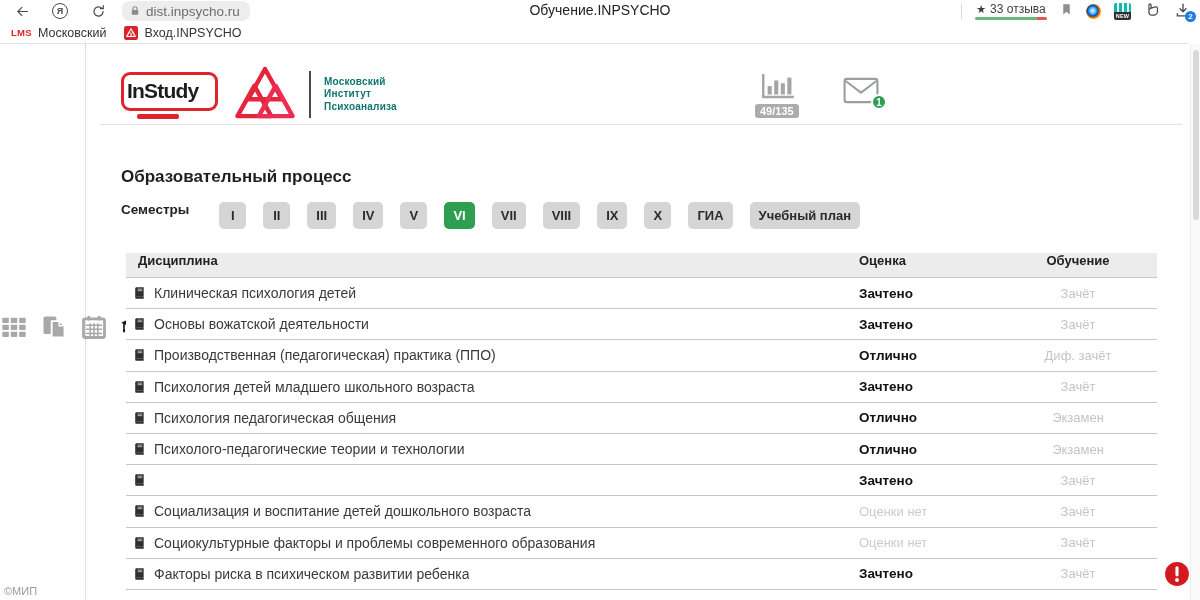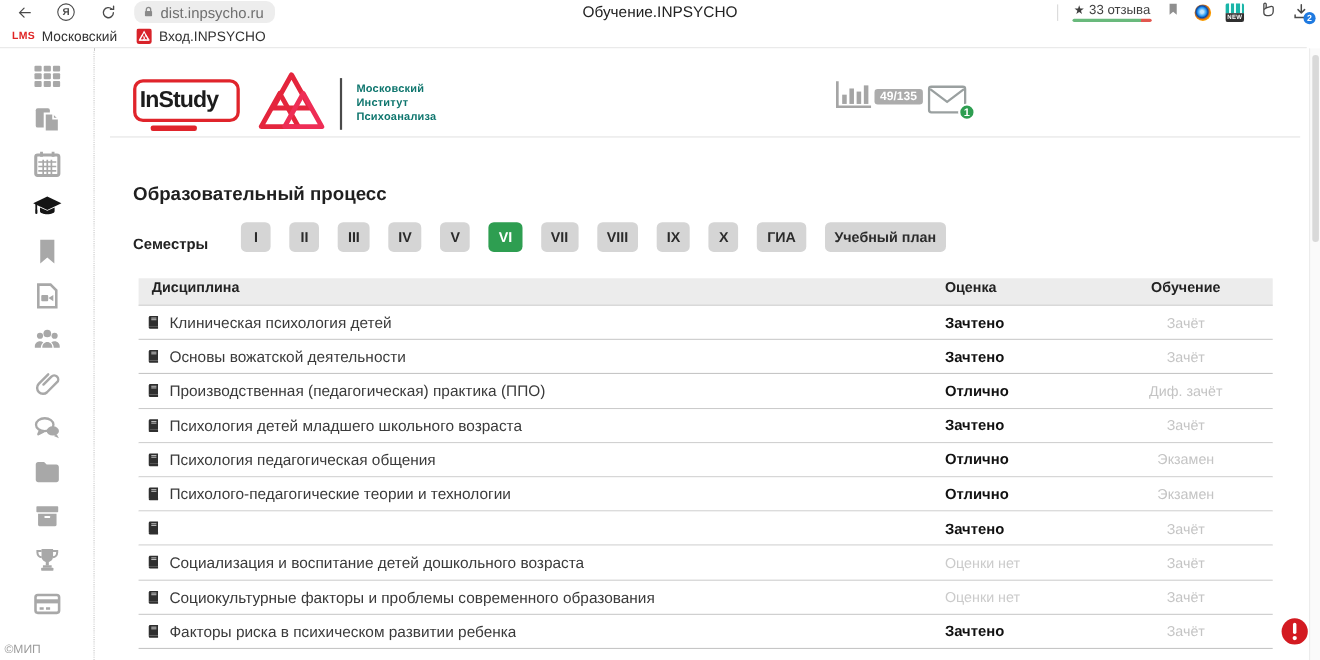--- a/index.html
+++ b/index.html
@@ -47,21 +47,21 @@
                    display:flex; align-items:center; gap:10px; padding-left:7px;
                    border-bottom:1px solid #e2e2e2; background:#fff; }
   .bm-item { display:flex; align-items:center; gap:6px; cursor:pointer; padding:0 4px; }
   .bm-label { font-size:12.5px; color:#333; }
   .lms-txt { color:#e02424; font-weight:800; font-size:9.5px; letter-spacing:.3px; }
   .bm-item svg { width:14px; height:14px; }
 
   
   .app { position:absolute; top:44px; left:0; width:1200px; height:556px; display:flex; background:#fff; }
   .sidebar { width:86px; border-right:1px dotted #c9c9c9; position:relative;
-             display:flex; flex-direction:column; align-items:center; padding-top:13px; gap:12px; }
+             display:flex; flex-direction:row; align-items:center; padding-top:13px; gap:12px; }
   .sb-item { width:30px; height:28px; display:flex; align-items:center; justify-content:center; cursor:pointer; }
   .sb-item svg { width:28px; height:28px; }
   .sb-footer { position:absolute; left:4px; bottom:3px; font-size:11px; color:#9b9b9b; }
 
   .content { flex:1; position:relative; }
 
   
   .page-header { position:absolute; left:14px; right:18px; top:8px; height:60px;
                  border-bottom:1px solid #e3e3e3; display:flex; align-items:center; padding-left:21px;margin-top:13px; }
   .instudy { position:relative; width:97px; height:48px; margin-top:2px; cursor:pointer; }
@@ -70,34 +70,34 @@
   .instudy .txt { position:absolute; top:7px; left:6px; font-size:21px; font-weight:700;
                   color:#1c1c1c; letter-spacing:-.8px; }
   .instudy .stand { position:absolute; left:16px; bottom:1px; width:42px; height:4.5px;
                     background:#e0242b; border-radius:2px; }
   .mip-logo { margin-left:15px; }
   .mip-logo svg { width:64px; height:56px; }
   .inst-divider { width:2px; height:47px; background:#4a4a4a; margin:0 13px 0 12px; }
   .inst-name { font-size:10px; font-weight:700; color:#0f766e; line-height:1.22; letter-spacing:.2px; }
   .inst-name span { display:block; }
 
-  .stats-wrap { position:absolute; left:655px; top:7px; display:flex; 
+  .stats-wrap { position:absolute; left:655px; top:7px; display:flex; flex-direction:column;
                 align-items:center; cursor:pointer; }
   .stats-wrap svg { width:40px; height:30px; }
   .stats-badge { margin-top:2px; background:#acacac; color:#fff; font-weight:700; font-size:11px;
                  border-radius:3px; padding:1px 5px; }
   .mail-wrap { position:absolute; left:743px; top:12px; cursor:pointer; width:36px; height:27px; }
   .mail-wrap svg { width:36px; height:27px; }
   .mail-badge { position:absolute; right:-8px; bottom:-6px; width:16px; height:16px; border-radius:50%;
                 background:#2e9e51; color:#fff; font-size:10px; font-weight:700; border:2px solid #fff;
                 display:flex; align-items:center; justify-content:center; }
 
   
   .page-title { position:absolute; left:35px; top:123px; font-size:17px; font-weight:700; color:#1f1f1f; }
-  .sem-row { position:absolute; left:35px; top:158px; display:flex; align-items:flex-end; }
+  .sem-row { position:absolute; left:35px; top:158px; display:flex; align-items:flex-start; }
   .sem-label { font-size:13.5px; font-weight:700; color:#222; margin-right:30px; }
   .sem-btns { display:flex; gap:17px; }
   .sem-btn { border:none; background:#d5d5d5; color:#2b2b2b; font-weight:700; font-size:13px;
              font-family:"Liberation Sans",sans-serif; padding:6px 9px; min-width:27px;
              border-radius:5px; cursor:pointer; }
   .sem-btn.active { background:#2e9e51; color:#fff; }
 
   
   .table { position:absolute; left:40px; right:43px; top:209px; }
   .thead { display:flex; align-items:flex-start; height:25px; background:#ececec;

